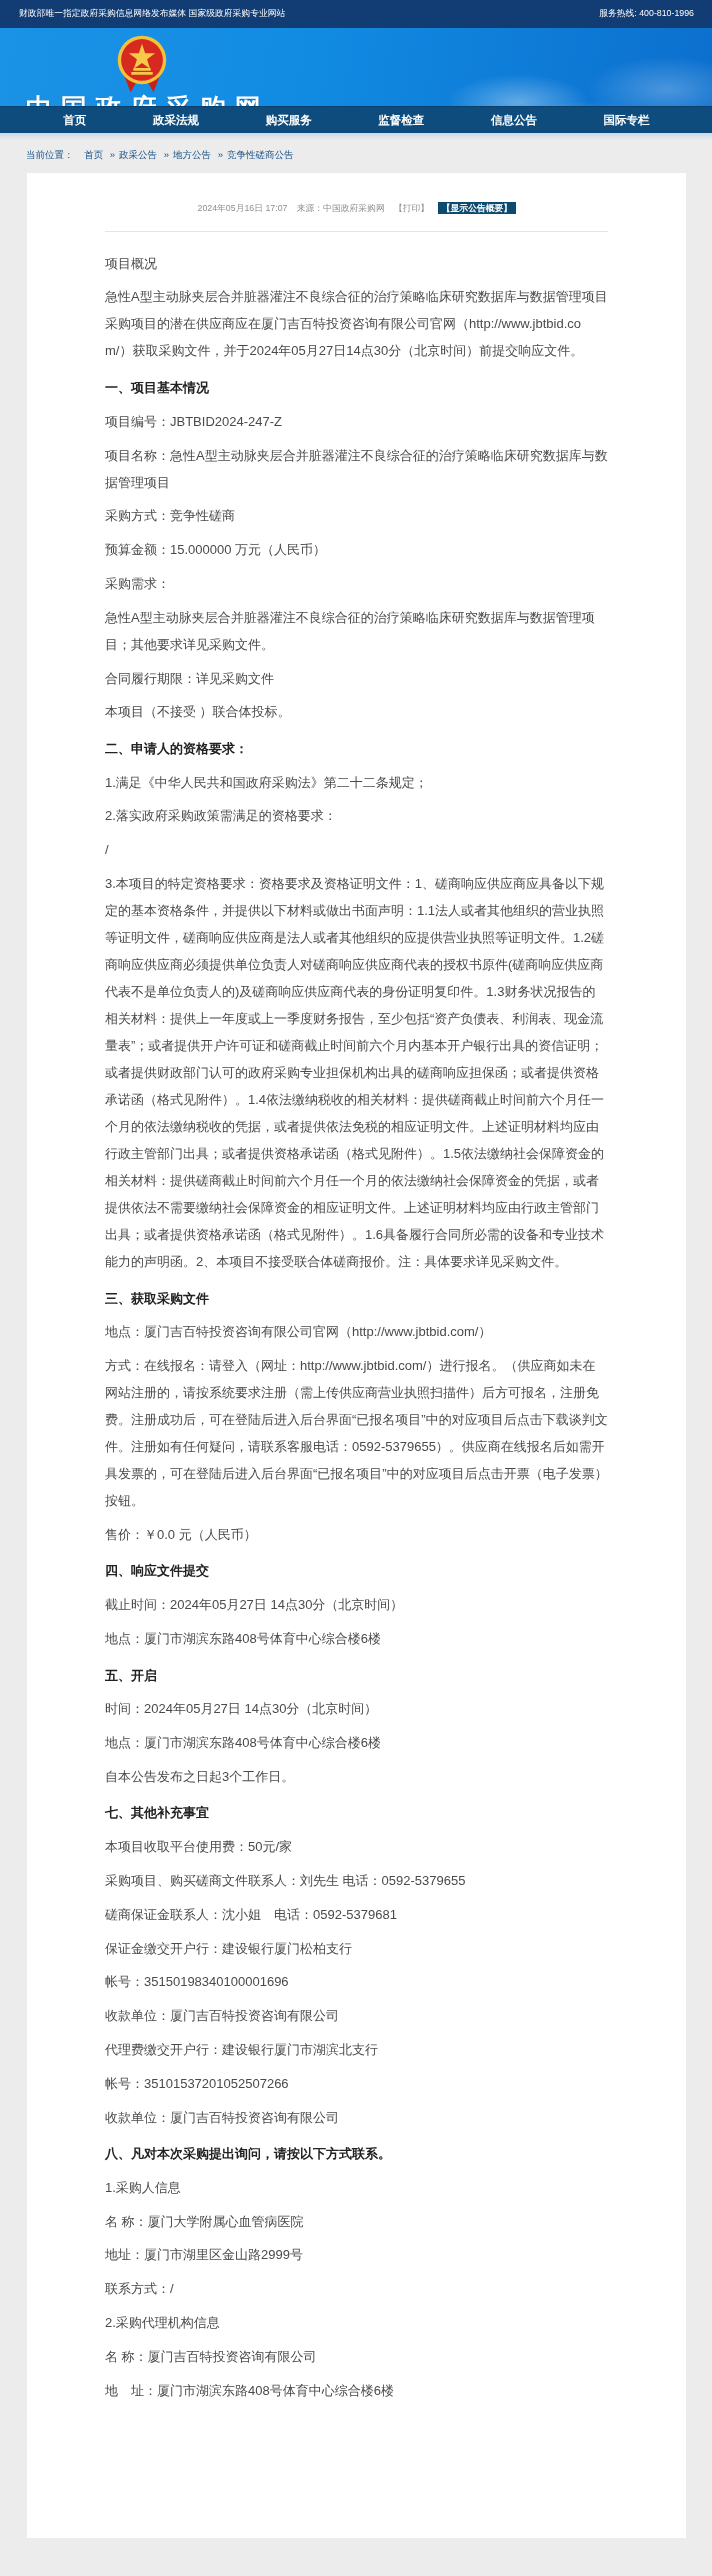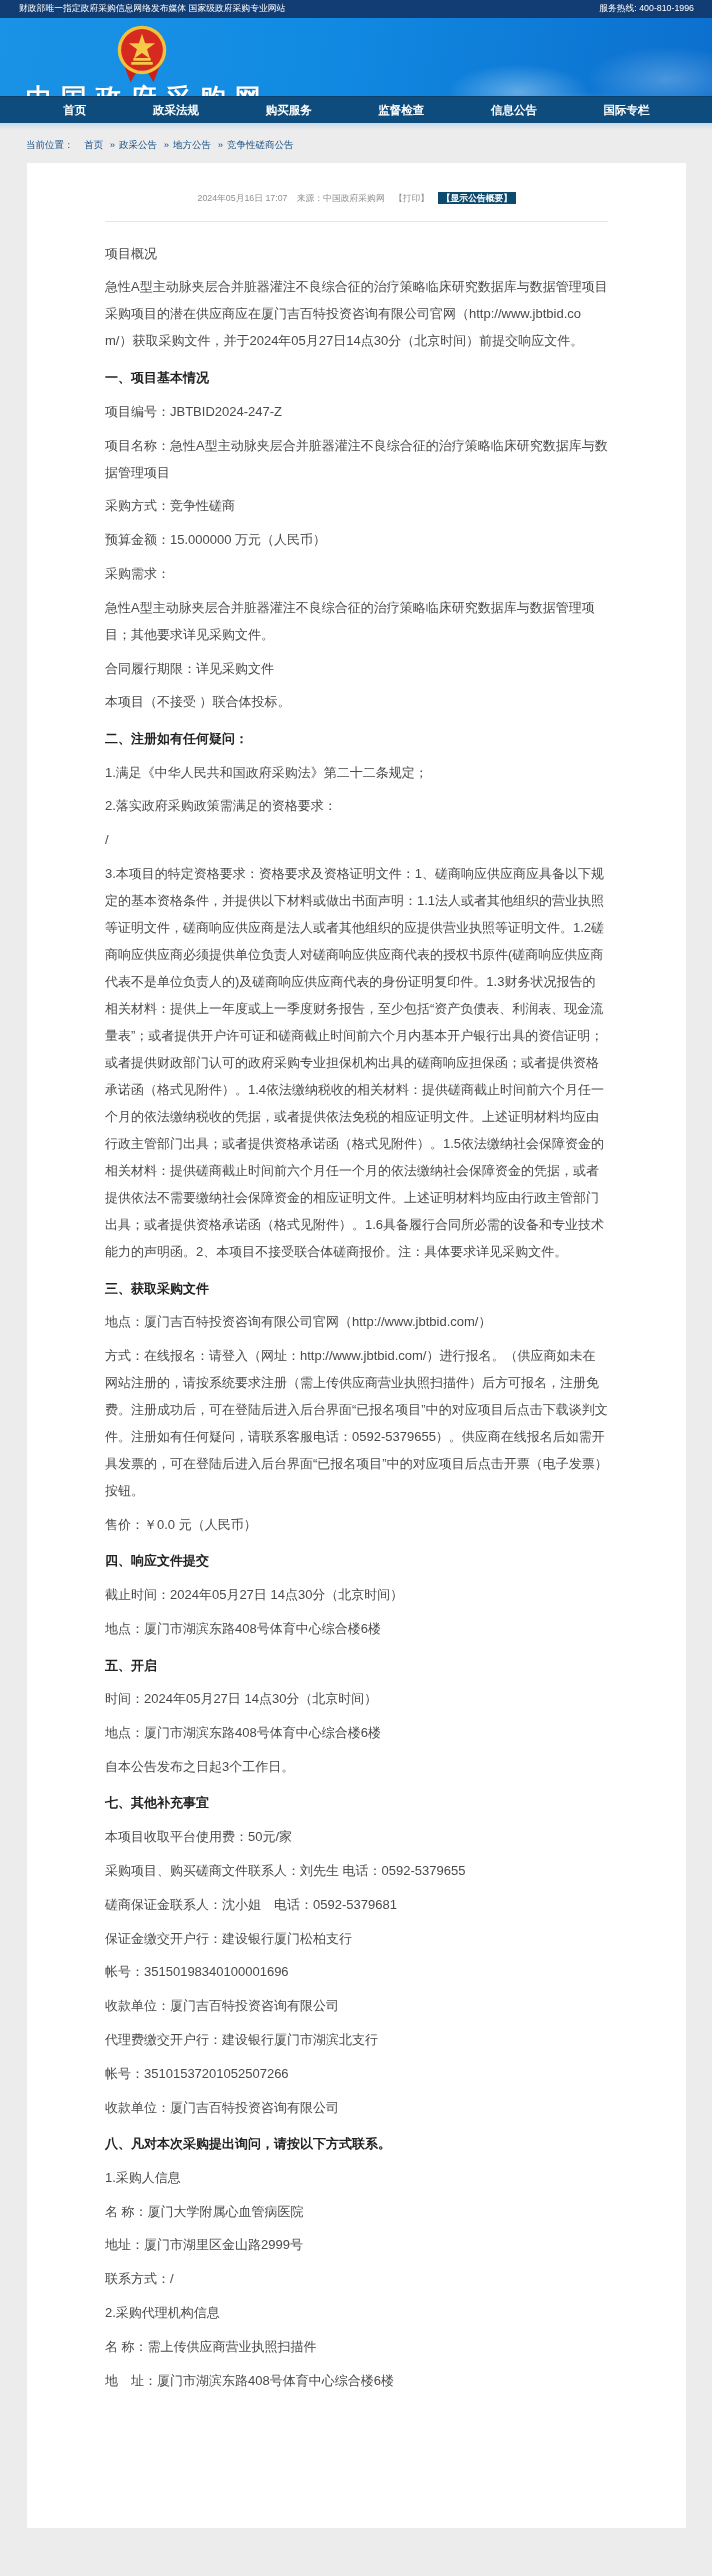--- a/index.html
+++ b/index.html
@@ -1,20 +1,20 @@
 <!DOCTYPE html>
 <html lang="zh" style="font-size:10.8px"><head>
 <meta charset="utf-8">
 <style>
   * { margin:0; padding:0; box-sizing:border-box; }
   html,body { background:#ececec; font-family:"Liberation Sans","DejaVu Sans",sans-serif; }
   body { width:713px; min-height:2576px; margin:0 auto; }
 
   
-  .topbar { background:#123c74; color:#fff; height:18px; display:flex; align-items:center;
+  .topbar { background:#123c74; color:#fff; height:28px; display:flex; align-items:center;
             justify-content:space-between; padding:8px 19px; font-size:8.8px; }
 
   
   .banner { height:78px; position:relative; overflow:hidden;
     background:linear-gradient(100deg,#1a93e6 0%,#118ae2 45%,#0c6fce 100%); }
   .banner::before { content:""; position:absolute; right:-41px; top:6.8px; width:378px; height:108px;
     background:
       radial-gradient(closest-side, rgba(255,255,255,.35), rgba(255,255,255,0) 70%) 41px 27px/203px 81px no-repeat,
       radial-gradient(closest-side, rgba(255,255,255,.25), rgba(255,255,255,0) 70%) 176px 6.8px/230px 95px no-repeat,
       radial-gradient(closest-side, rgba(255,255,255,.30), rgba(255,255,255,0) 70%) 81px 54px/257px 81px no-repeat; }
@@ -141,21 +141,21 @@
       <p class="para">预算金额：15.000000 万元（人民币）</p>
 
       <p class="para">采购需求：</p>
 
       <p class="para">急性A型主动脉夹层合并脏器灌注不良综合征的治疗策略临床研究数据库与数据管理项目；其他要求详见采购文件。</p>
 
       <p class="para">合同履行期限：详见采购文件</p>
 
       <p class="para">本项目（不接受 ）联合体投标。</p>
 
-      <p class="heading">二、注册如有任何疑问：</p>
+      <p class="heading">二、申请人的资格要求：</p>
 
       <p class="para">1.满足《中华人民共和国政府采购法》第二十二条规定；</p>
 
       <p class="para">2.落实政府采购政策需满足的资格要求：</p>
 
       <p class="para">/</p>
 
       <p class="para">3.本项目的特定资格要求：资格要求及资格证明文件：1、磋商响应供应商应具备以下规定的基本资格条件，并提供以下材料或做出书面声明：1.1法人或者其他组织的营业执照等证明文件，磋商响应供应商是法人或者其他组织的应提供营业执照等证明文件。1.2磋商响应供应商必须提供单位负责人对磋商响应供应商代表的授权书原件(磋商响应供应商代表不是单位负责人的)及磋商响应供应商代表的身份证明复印件。1.3财务状况报告的相关材料：提供上一年度或上一季度财务报告，至少包括“资产负债表、利润表、现金流量表”；或者提供开户许可证和磋商截止时间前六个月内基本开户银行出具的资信证明；或者提供财政部门认可的政府采购专业担保机构出具的磋商响应担保函；或者提供资格承诺函（格式见附件）。1.4依法缴纳税收的相关材料：提供磋商截止时间前六个月任一个月的依法缴纳税收的凭据，或者提供依法免税的相应证明文件。上述证明材料均应由行政主管部门出具；或者提供资格承诺函（格式见附件）。1.5依法缴纳社会保障资金的相关材料：提供磋商截止时间前六个月任一个月的依法缴纳社会保障资金的凭据，或者提供依法不需要缴纳社会保障资金的相应证明文件。上述证明材料均应由行政主管部门出具；或者提供资格承诺函（格式见附件）。1.6具备履行合同所必需的设备和专业技术能力的声明函。2、本项目不接受联合体磋商报价。注：具体要求详见采购文件。</p>
 
       <p class="heading">三、获取采购文件</p>
@@ -207,19 +207,19 @@
       <p class="para">1.采购人信息</p>
 
       <p class="para">名 称：厦门大学附属心血管病医院</p>
 
       <p class="para">地址：厦门市湖里区金山路2999号</p>
 
       <p class="para">联系方式：/</p>
 
       <p class="para">2.采购代理机构信息</p>
 
-      <p class="para">名 称：需上传供应商营业执照扫描件</p>
+      <p class="para">名 称：厦门吉百特投资咨询有限公司</p>
 
       <p class="para">地　址：厦门市湖滨东路408号体育中心综合楼6楼</p>
 
     </div>
 </div>
 
 
 </body></html>

